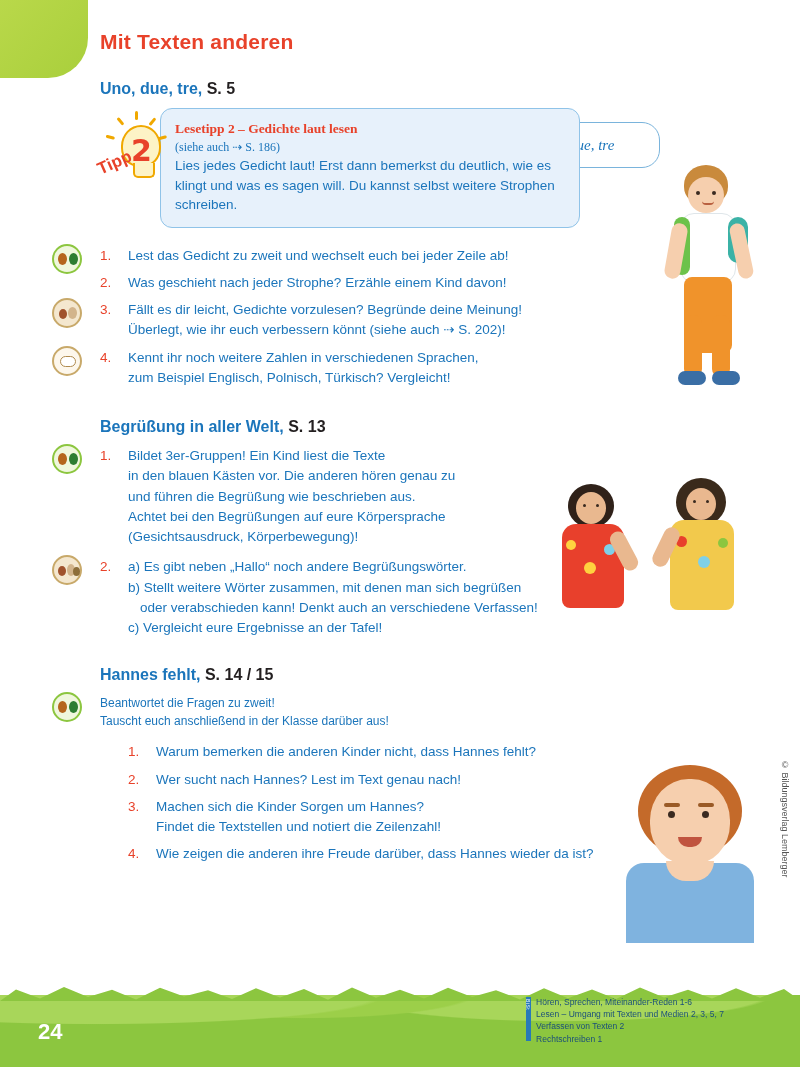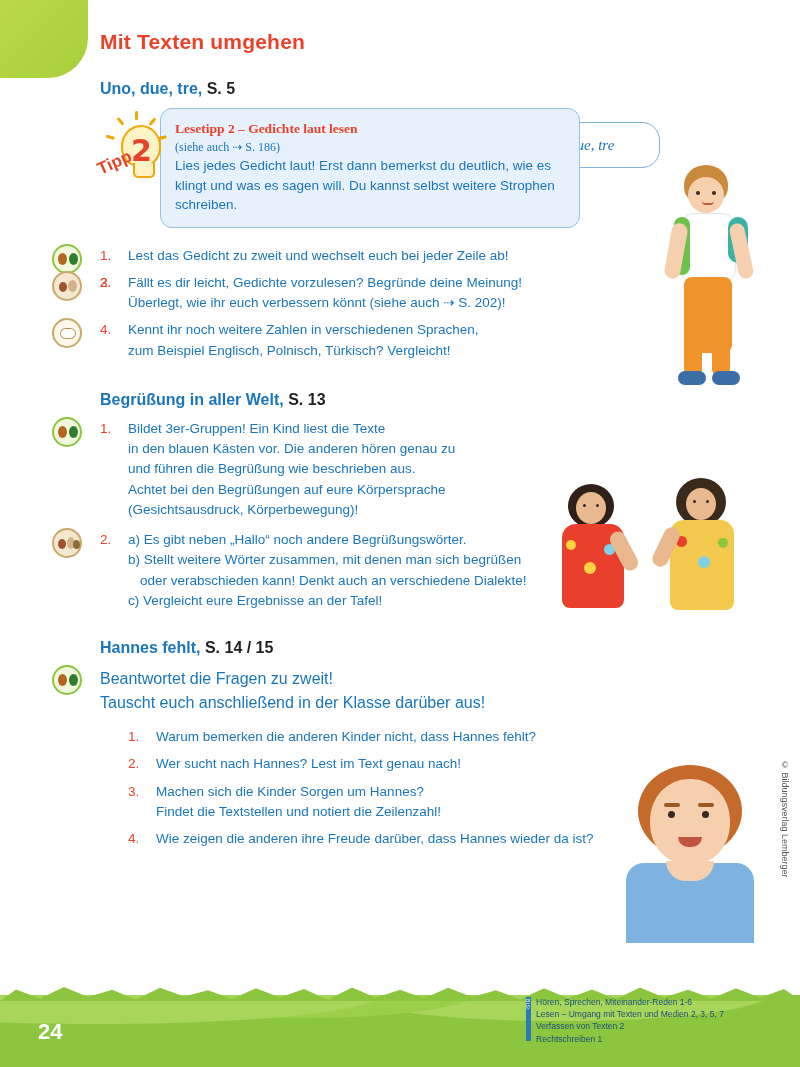--- a/index.html
+++ b/index.html
@@ -179,21 +179,21 @@
   <div style="position:absolute;left:82px;top:46px;width:7px;height:7px;border-radius:50%;background:#3a2a20;"></div>
   <div style="position:absolute;left:44px;top:38px;width:16px;height:4px;border-radius:4px;background:#9a5a26;"></div>
   <div style="position:absolute;left:78px;top:38px;width:16px;height:4px;border-radius:4px;background:#9a5a26;"></div>
   <div style="position:absolute;left:58px;top:72px;width:24px;height:10px;border-radius:0 0 14px 14px;background:#c0543f;"></div>
   <div style="position:absolute;left:6px;top:98px;width:128px;height:80px;border-radius:18px 18px 0 0;background:#7fb3df;"></div>
   <div style="position:absolute;left:46px;top:96px;width:48px;height:20px;border-radius:0 0 20px 20px;background:#f6cfae;"></div>
 </div>
 
 <div class="content">
 
-  <h1 class="title">Mit Texten umgehen</h1>
+  <h1 class="title">Mit Texten anderen</h1>
 
   <div class="blk">
     <h2 class="section">
       <span>Uno, due, tre,</span><span class="plain"> S. 5</span>
     </h2>
 
     <div class="bubble" style="left:390px; top:42px; width:170px; height:46px; font-size:15px;">
       <span>Uno, due, tre</span>
       <span class="tail" style="left:22px; bottom:-12px; width:16px; height:13px;"></span>
       <span class="tail2" style="left:8px; bottom:-26px; width:10px; height:9px;"></span>
@@ -221,20 +221,21 @@
       <li>
         <span class="mark" style="top:-2px;">
           <i style="left:4px;top:7px;width:9px;height:12px;background:#b5651d;"></i>
           <i style="left:15px;top:7px;width:9px;height:12px;background:#2e7d32;"></i>
         </span>
         <span class="num">1.</span>
         <span>Lest das Gedicht zu zweit und wechselt euch bei jeder Zeile ab!</span>
       </li>
       <li>
         <span class="num">2.</span>
+        <span>Was geschieht nach jeder Strophe? Erzähle einem Kind davon!</span>
       </li>
       <li>
         <span class="mark" style="top:-2px;background:#f4e7cf;border-color:#c8a96a;">
           <i style="left:5px;top:9px;width:8px;height:10px;background:#a0522d;"></i>
           <i style="left:14px;top:7px;width:9px;height:12px;background:#d2b48c;"></i>
         </span>
         <span class="num">3.</span>
         <span class="sub">Fällt es dir leicht, Gedichte vorzulesen? Begründe deine Meinung!</span>
         <span class="sub">Überlegt, wie ihr euch verbessern könnt (siehe auch ⇢ S. 202)!</span>
       </li>
@@ -270,32 +271,32 @@
       </li>
       <li style="margin-top:10px;">
         <span class="mark" style="top:-2px;background:#f4e7cf;border-color:#c8a96a;">
           <i style="left:4px;top:9px;width:8px;height:10px;background:#a0522d;"></i>
           <i style="left:13px;top:7px;width:8px;height:12px;background:#d2b48c;"></i>
           <i style="left:19px;top:10px;width:7px;height:9px;background:#8d6e3a;"></i>
         </span>
         <span class="num">2.</span>
         <span class="sub">a) Es gibt neben „Hallo“ noch andere Begrüßungswörter.</span>
         <span class="sub">b) Stellt weitere Wörter zusammen, mit denen man sich begrüßen</span>
-        <span class="sub" style="padding-left:12px;">oder verabschieden kann! Denkt auch an verschiedene Dialekte!</span>
+        <span class="sub" style="padding-left:12px;">oder verabschieden kann! Denkt auch an verschiedene Verfassen!</span>
         <span class="sub">c) Vergleicht eure Ergebnisse an der Tafel!</span>
       </li>
     </ol>
   </div>
 
   <div class="blk" style="margin-top:28px;">
     <h2 class="section">
       <span>Hannes fehlt,</span><span class="plain"> S. 14 / 15</span>
     </h2>
 
-    <div style="position:relative; margin-left:0; color:#1b75bb; font-size:16px; line-height:1.5;">
+    <div style="position:relative; margin-left:0; color:#1b75bb; font-size:12px; line-height:1.5;">
       <span class="mark" style="left:-48px; top:-2px;">
         <i style="left:4px;top:7px;width:9px;height:12px;background:#b5651d;"></i>
         <i style="left:15px;top:7px;width:9px;height:12px;background:#2e7d32;"></i>
       </span>
       <span class="sub">Beantwortet die Fragen zu zweit!</span>
       <span class="sub">Tauscht euch anschließend in der Klasse darüber aus!</span>
     </div>
 
     <ol class="tasks" style="margin-top:12px; margin-left:28px;">
       <li>

